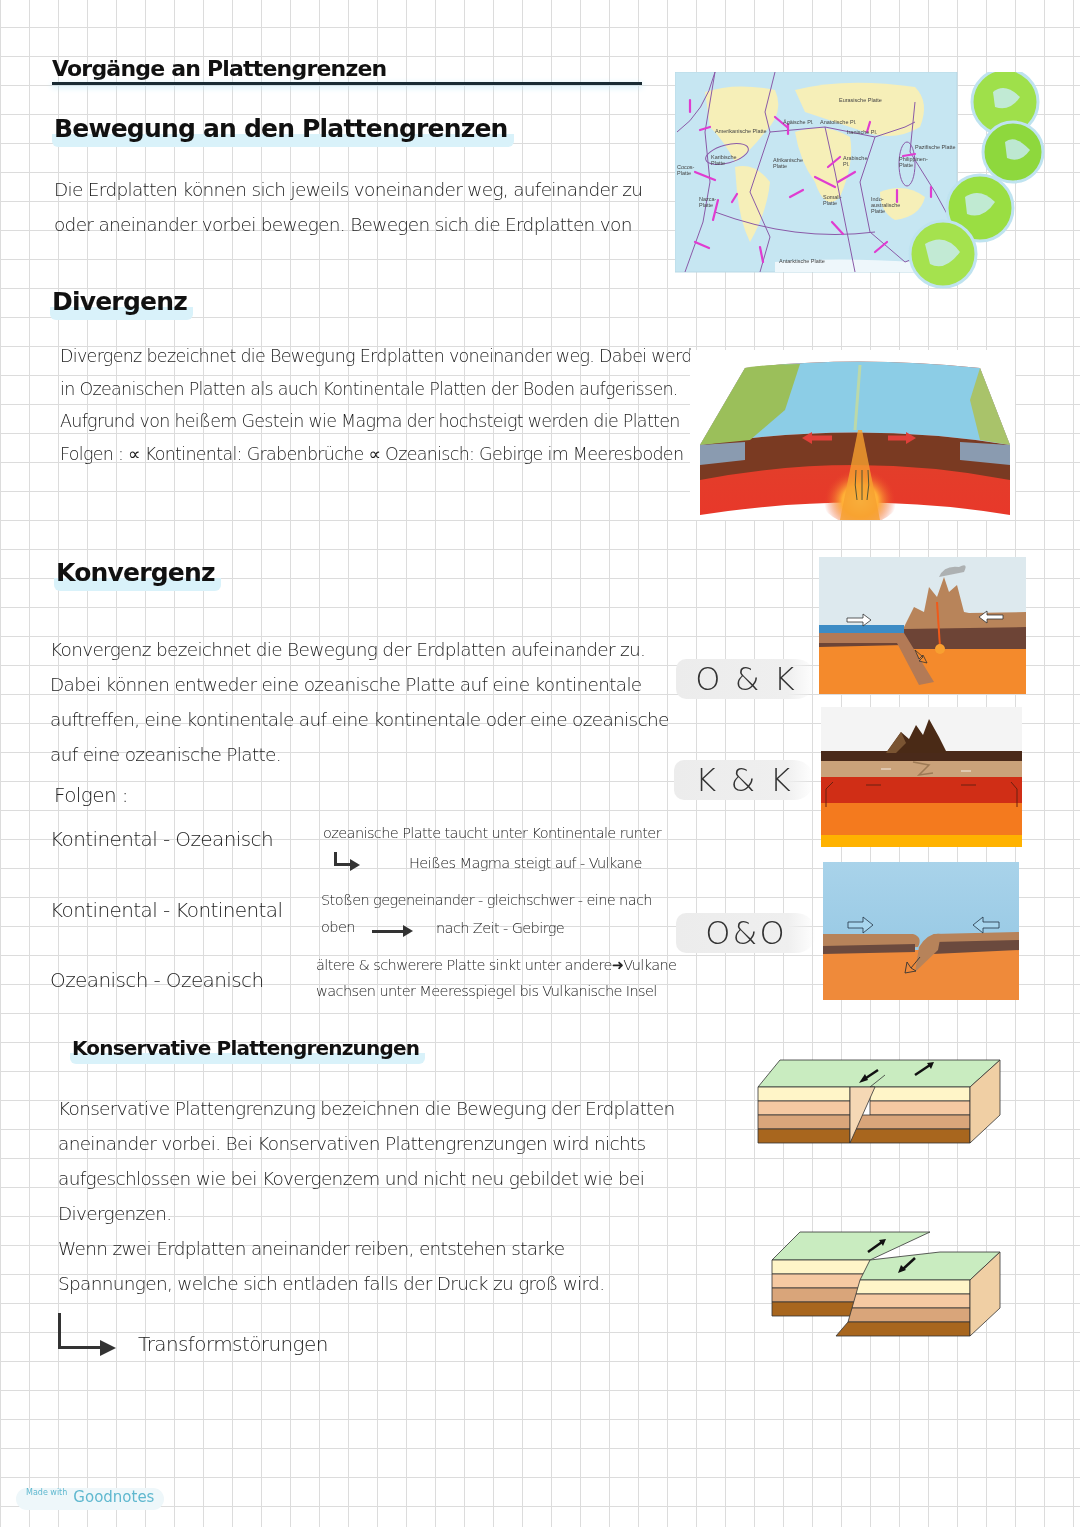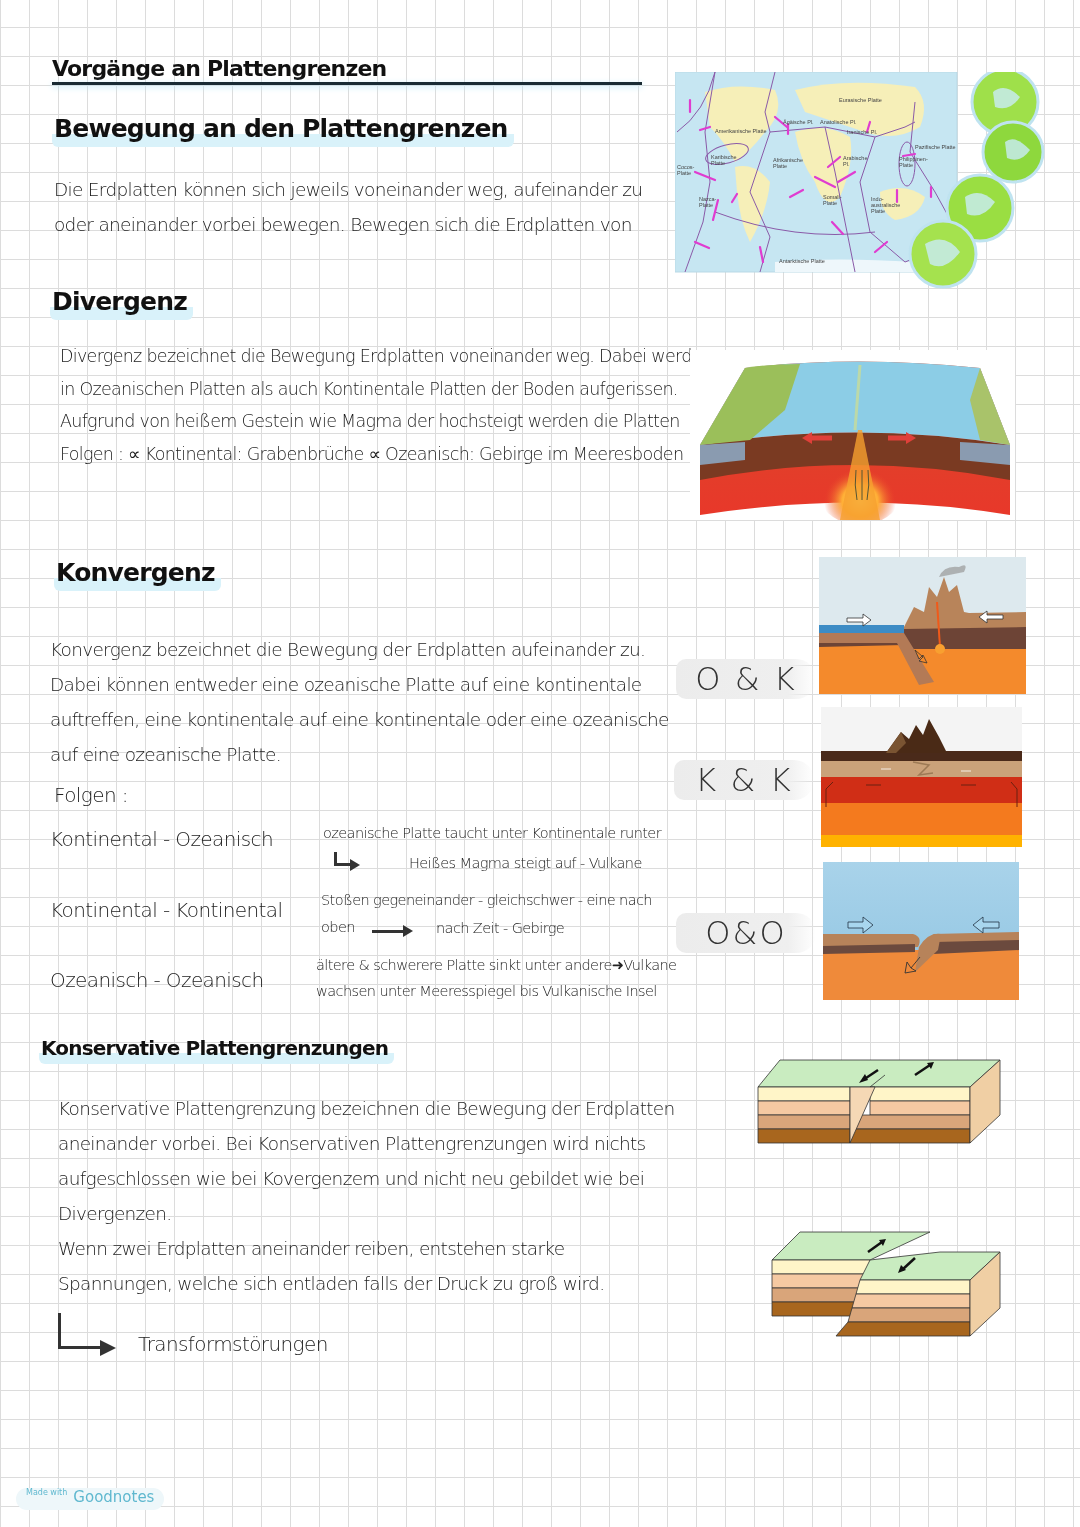--- a/index.html
+++ b/index.html
@@ -288,21 +288,21 @@
     <path d="M0 84 L92 82 L92 90 L0 92 Z" fill="#6b4a3e"></path>
     <path d="M110 72 L196 70 L196 80 L115 82 Z" fill="#b7835a"></path>
     <path d="M112 80 L196 78 L196 88 L110 92 Z" fill="#6b4a3e"></path>
     <path d="M96 85 Q105 70 118 72 L115 88 L92 110 Z" fill="#b7835a"></path>
     <path d="M25 60 L40 60 L40 55 L50 63 L40 71 L40 66 L25 66 Z" fill="#a8d6ee" stroke="#234" stroke-width="0.8"></path>
     <path d="M176 60 L160 60 L160 55 L150 63 L160 71 L160 66 L176 66 Z" fill="#a8d6ee" stroke="#234" stroke-width="0.8"></path>
     <path d="M97 95 L88 106 L84 100 L82 111 L93 109 L88 106" fill="none" stroke="#333" stroke-width="0.9"></path>
   </svg>
 </div>
 
-<div class="abs hand heading small" style="left:39px; top:1036px;">Konservative Plattengrenzungen</div>
+<div class="abs hand heading small" style="left:70px; top:1036px;">Konservative Plattengrenzungen</div>
 <div class="abs hand para" style="left:58px; top:1091px;">
   <span class="line">Konservative Plattengrenzung bezeichnen die Bewegung der Erdplatten</span>
   <span class="line">aneinander vorbei. Bei Konservativen Plattengrenzungen wird nichts</span>
   <span class="line">aufgeschlossen wie bei Kovergenzem und nicht neu gebildet wie bei</span>
   <span class="line">Divergenzen.</span>
   <span class="line">Wenn zwei Erdplatten aneinander reiben, entstehen starke</span>
   <span class="line">Spannungen, welche sich entladen falls der Druck zu groß wird.</span>
 </div>
 <div class="arrow-elbow" style="left:58px; top:1313px; width:42px; height:36px;"></div>
 <div class="arrow-head" style="left:100px; top:1340px; border-top-width:8px; border-bottom-width:8px; border-left-width:16px;"></div>

